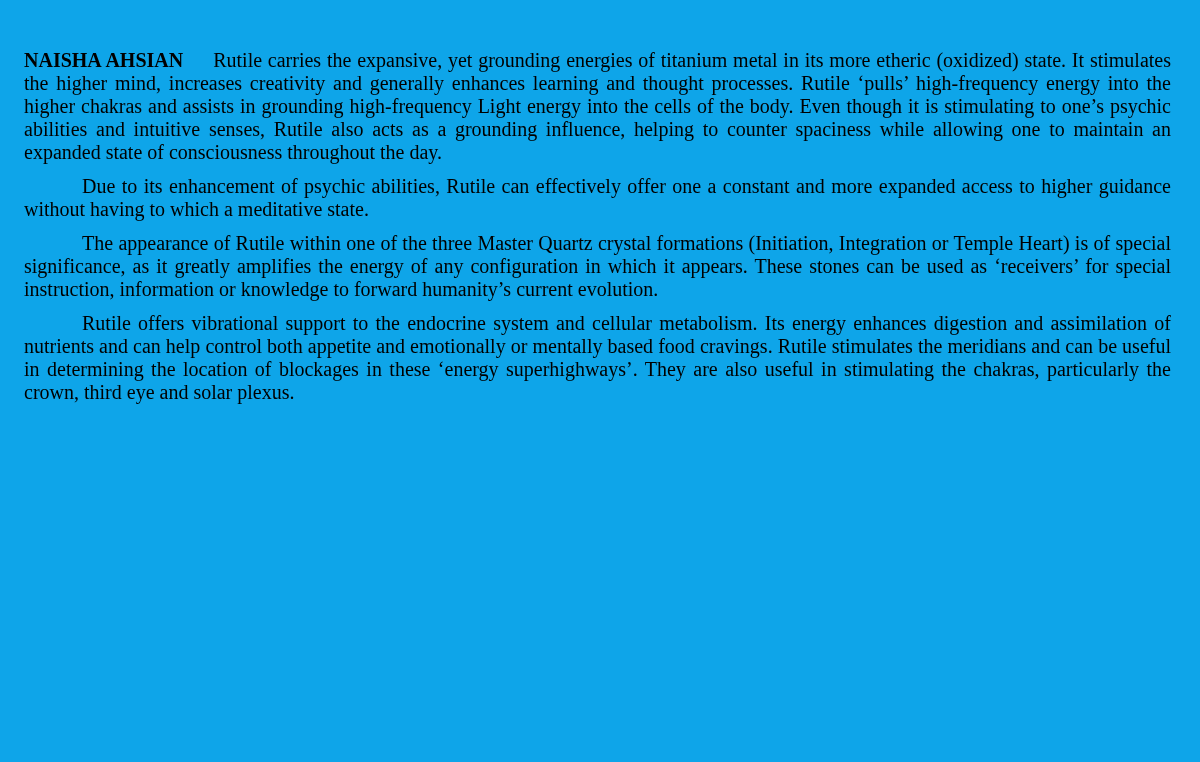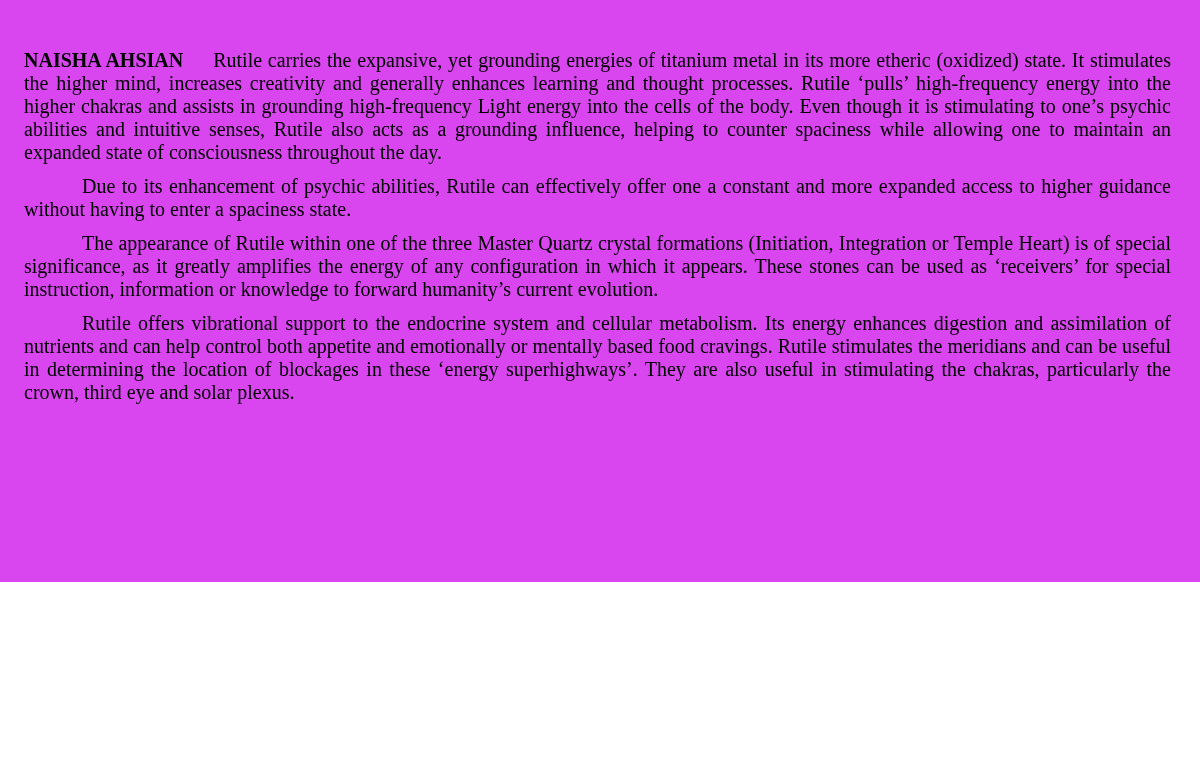--- a/index.html
+++ b/index.html
@@ -3,22 +3,22 @@
 <meta charset="utf-8">
 <style>
   html, body {
     margin: 0;
     padding: 0;
     background: #ffffff;
   }
   .page {
     position: relative;
     width: 1200px;
-    height: 582px;
-    background: #d946ef;
+    height: 762px;
+    background: #0ea5e9;
     box-sizing: border-box;
     padding: 49px 29px 0 24px;
     overflow: hidden;
     font-family: "Liberation Serif", "DejaVu Serif", serif;
     color: #000000;
   }
   .para {
     margin: 0 0 11px 0;
     font-size: 20px;
     line-height: 23px;
@@ -33,16 +33,16 @@
     margin-right: 30px;
   }
 </style>
 </head>
 <body>
 
 <div class="page">
   <p class="para">
     <b class="author-heading">NAISHA AHSIAN</b><span>Rutile carries the expansive, yet grounding energies of titanium metal in its more etheric (oxidized) state. It stimulates the higher mind, increases creativity and generally enhances learning and thought processes. Rutile ‘pulls’ high-frequency energy into the higher chakras and assists in grounding high-frequency Light energy into the cells of the body. Even though it is stimulating to one’s psychic abilities and intuitive senses, Rutile also acts as a grounding influence, helping to counter spaciness while allowing one to maintain an expanded state of consciousness throughout the day.</span>
   </p>
-  <p class="para indent">Due to its enhancement of psychic abilities, Rutile can effectively offer one a constant and more expanded access to higher guidance without having to enter a spaciness state.</p>
+  <p class="para indent">Due to its enhancement of psychic abilities, Rutile can effectively offer one a constant and more expanded access to higher guidance without having to which a meditative state.</p>
   <p class="para indent">The appearance of Rutile within one of the three Master Quartz crystal formations (Initiation, Integration or Temple Heart) is of special significance, as it greatly amplifies the energy of any configuration in which it appears. These stones can be used as ‘receivers’ for special instruction, information or knowledge to forward humanity’s current evolution.</p>
   <p class="para indent">Rutile offers vibrational support to the endocrine system and cellular metabolism. Its energy enhances digestion and assimilation of nutrients and can help control both appetite and emotionally or mentally based food cravings. Rutile stimulates the meridians and can be useful in determining the location of blockages in these ‘energy superhighways’. They are also useful in stimulating the chakras, particularly the crown, third eye and solar plexus.</p>
 </div>
 
 </body></html>

